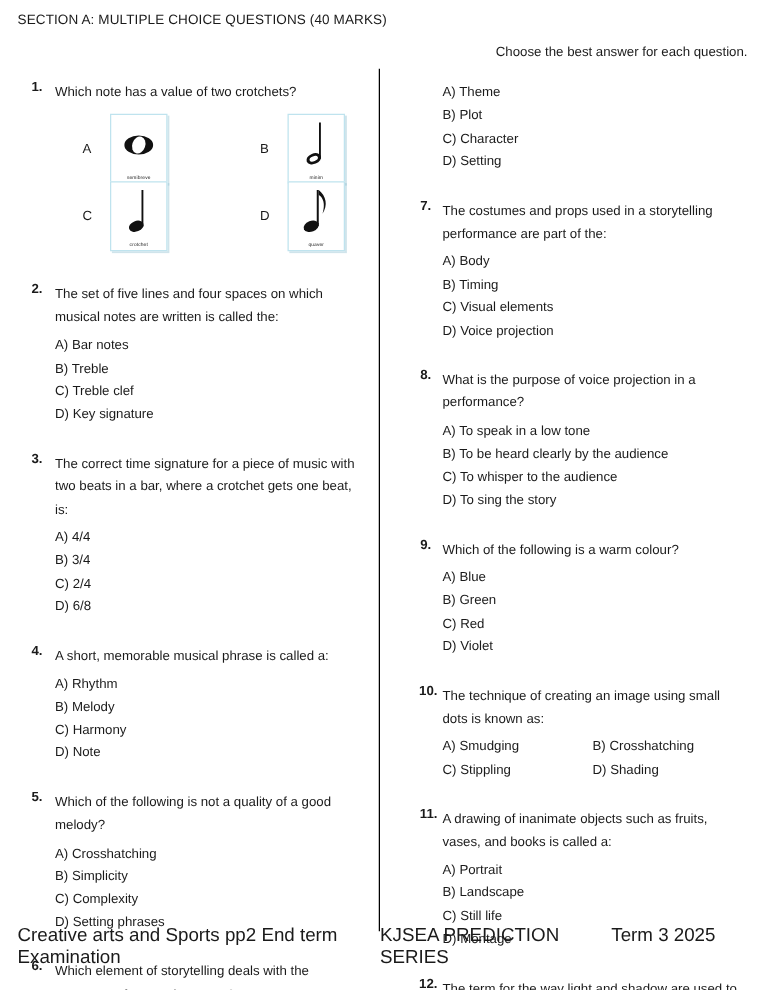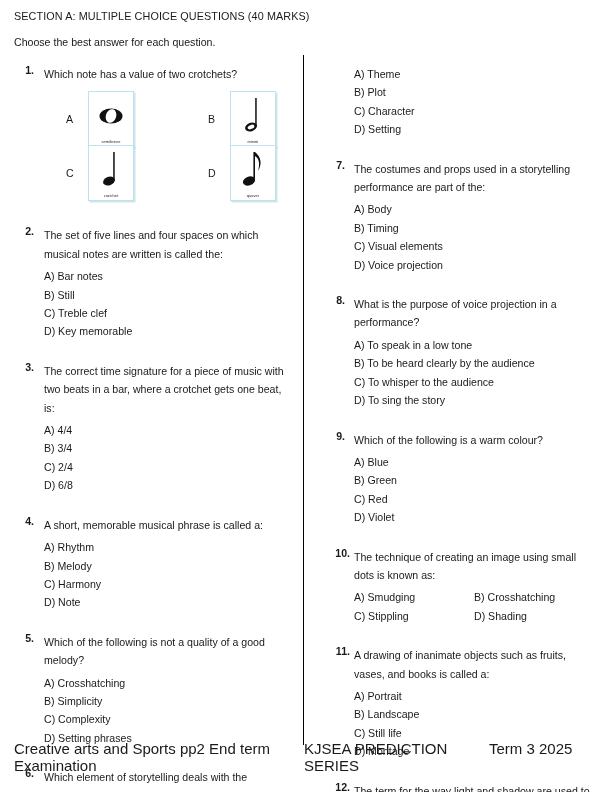--- a/index.html
+++ b/index.html
@@ -26,20 +26,21 @@
   
   .section-title {
     font-size: 10.8px;
     letter-spacing: 0.1px;
     margin: 0 0 14px 0;
     white-space: nowrap;
   }
   .instruction {
     font-size: 10.6px;
     margin: 0 0 13px 0;
+    text-align: right;
   }
 
   
   .columns {
     position: relative;
     display: flex;
     align-items: flex-start;
   }
   .col {
     box-sizing: border-box;
@@ -241,23 +242,23 @@
           </div>
         </div>
       </div>
 
       <div class="q">
         <div class="q-num">2.</div>
         <div class="q-body">
           <p class="q-text">The set of five lines and four spaces on which musical notes are written is called the:</p>
           <ul class="opts">
             <li>A) Bar notes</li>
-            <li>B) Still</li>
+            <li>B) Treble</li>
             <li>C) Treble clef</li>
-            <li>D) Key memorable</li>
+            <li>D) Key signature</li>
           </ul>
         </div>
       </div>
 
       <div class="q">
         <div class="q-num">3.</div>
         <div class="q-body">
           <p class="q-text">The correct time signature for a piece of music with two beats in a bar, where a crotchet gets one beat, is:</p>
           <ul class="opts">
             <li>A) 4/4</li>

